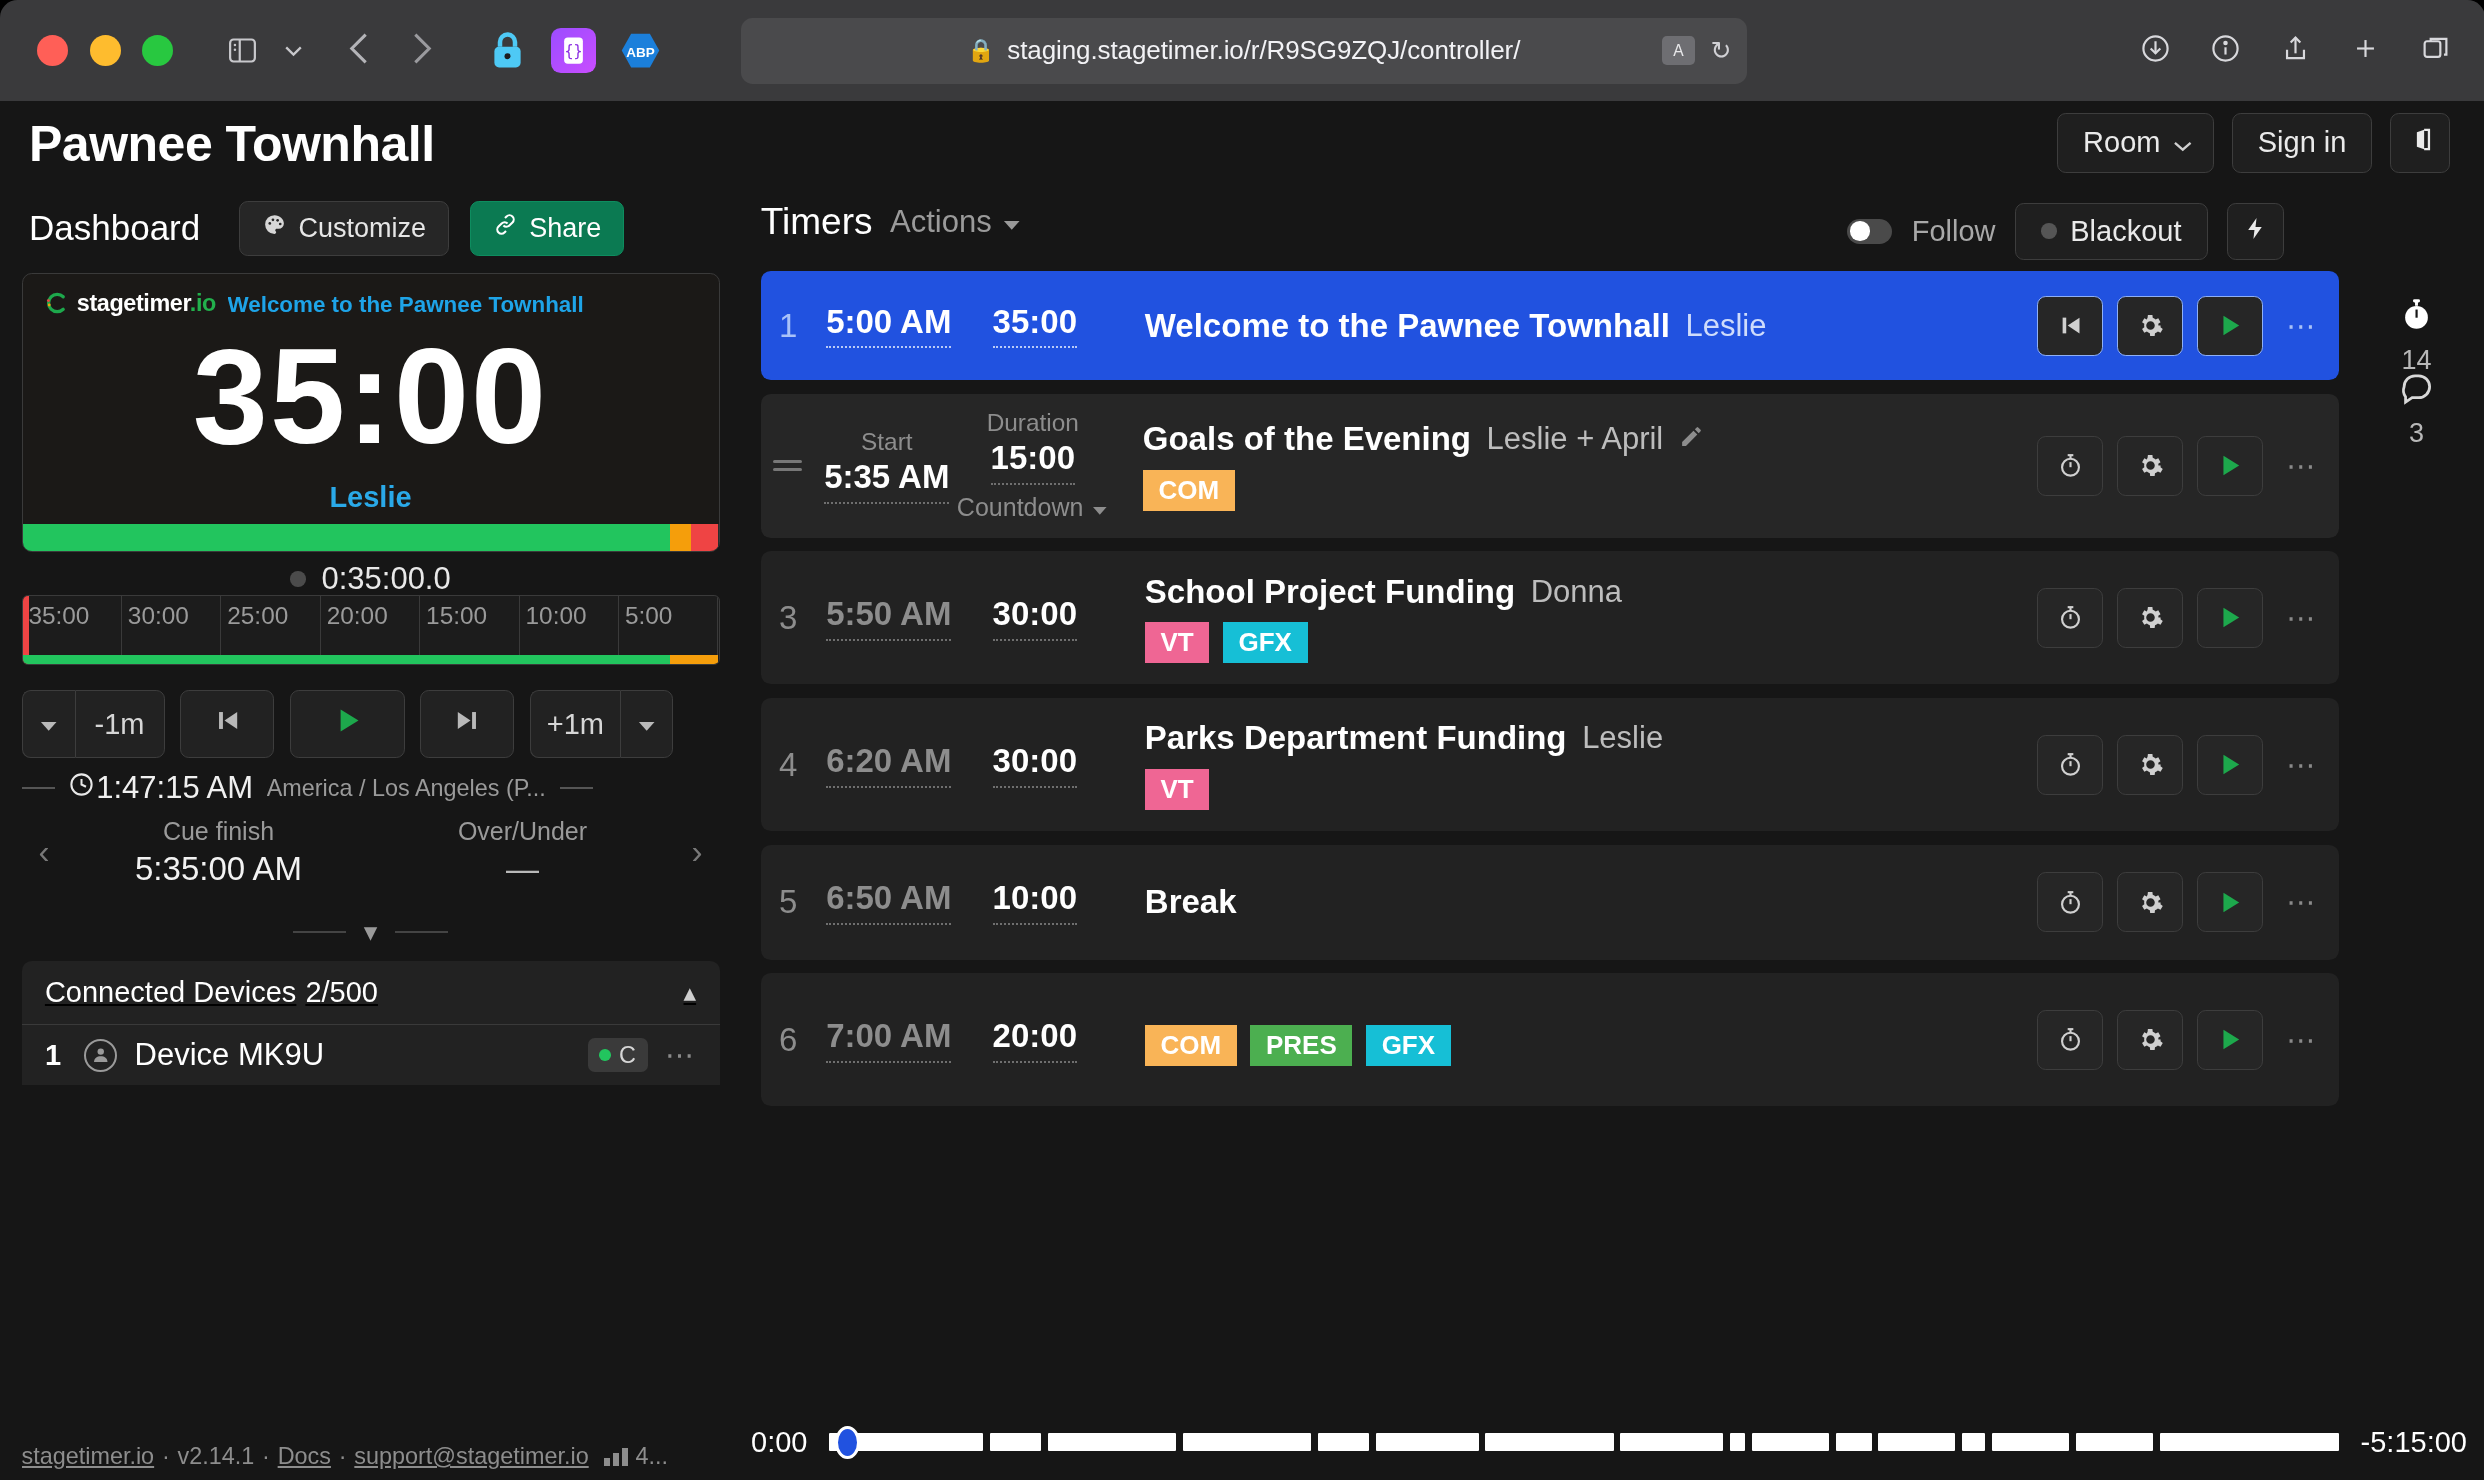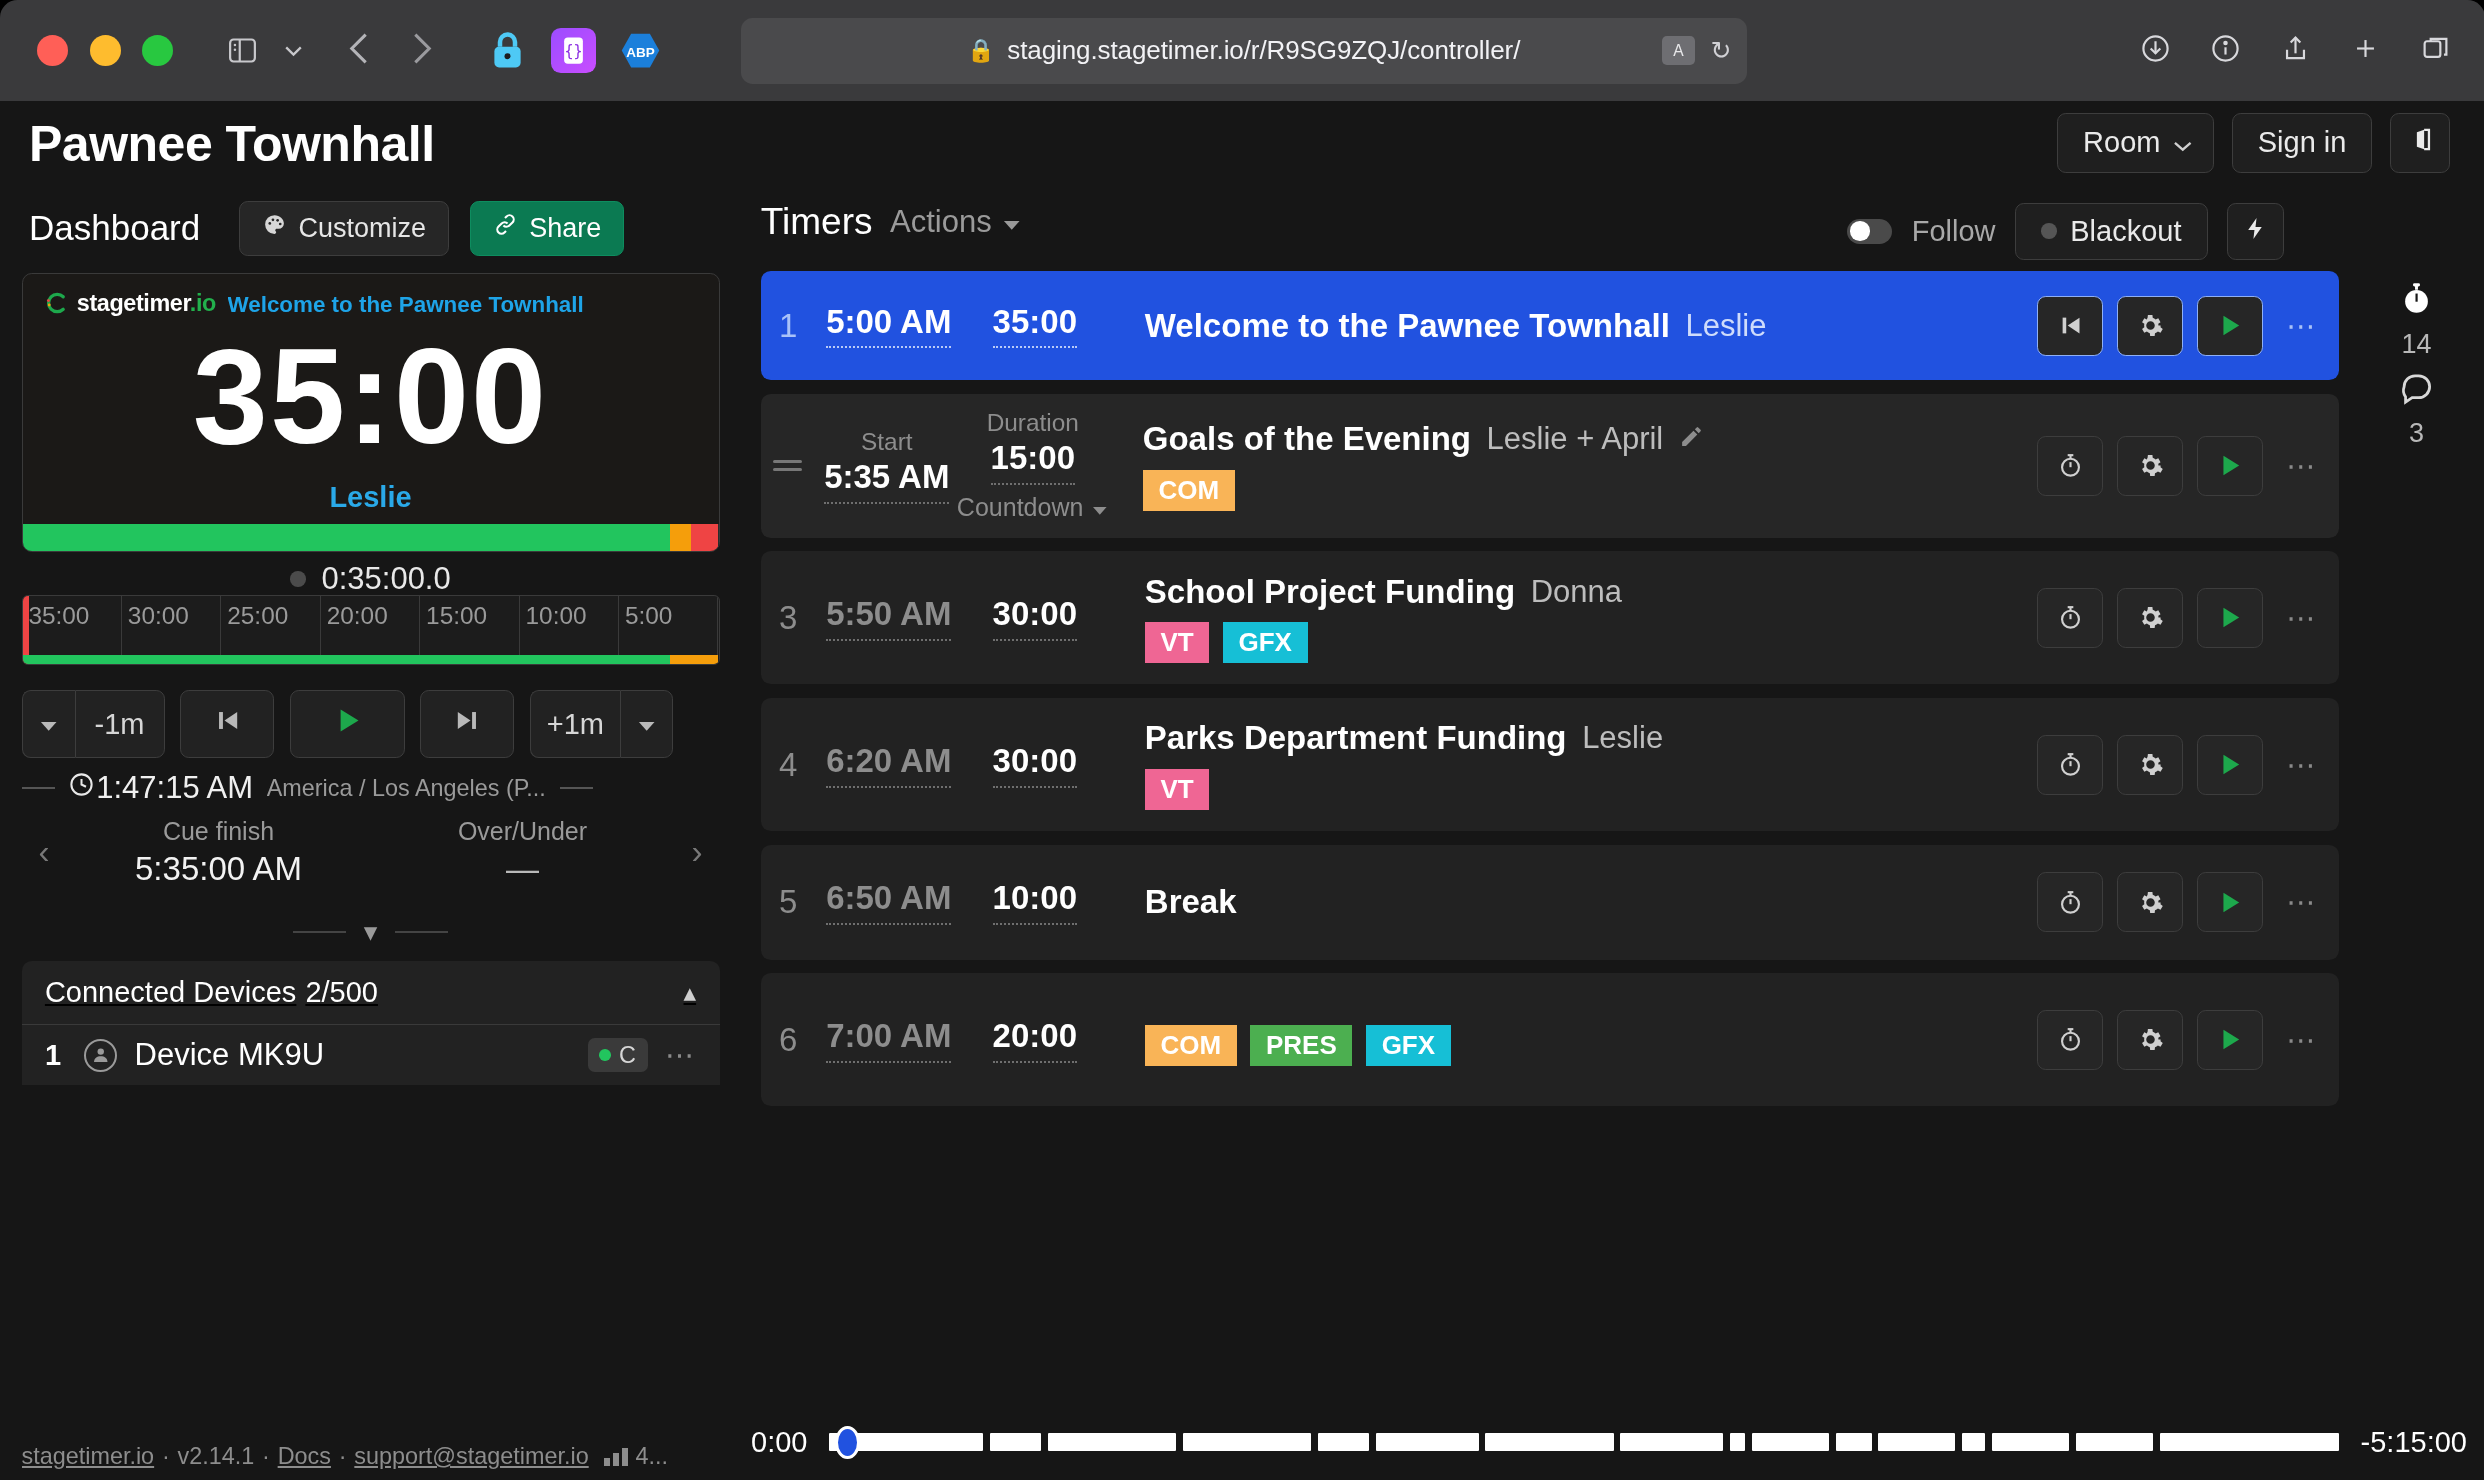--- a/index.html
+++ b/index.html
@@ -894,21 +894,21 @@
               </svg>
           </span>
           <span class="dots">⋯</span>
         </div>
       </div>
 
     </div>
   </div>
 
   <div class="rail">
-    <div class="rail-item" style="top:96px">
+    <div class="rail-item" style="top:112px">
       <div class="ic">
         <svg width="35" height="35" viewBox="0 0 24 24" fill="#fff">
             <rect x="9.6" y="1.6" width="4.8" height="2.2" rx="1"></rect>
             <rect x="11" y="3" width="2" height="3"></rect>
             <circle cx="12" cy="14" r="7.8"></circle>
             <rect x="11.3" y="8.6" width="1.5" height="5.6" fill="#161616"></rect>
           </svg>
       </div>
       <div class="ct">14</div>
     </div>

